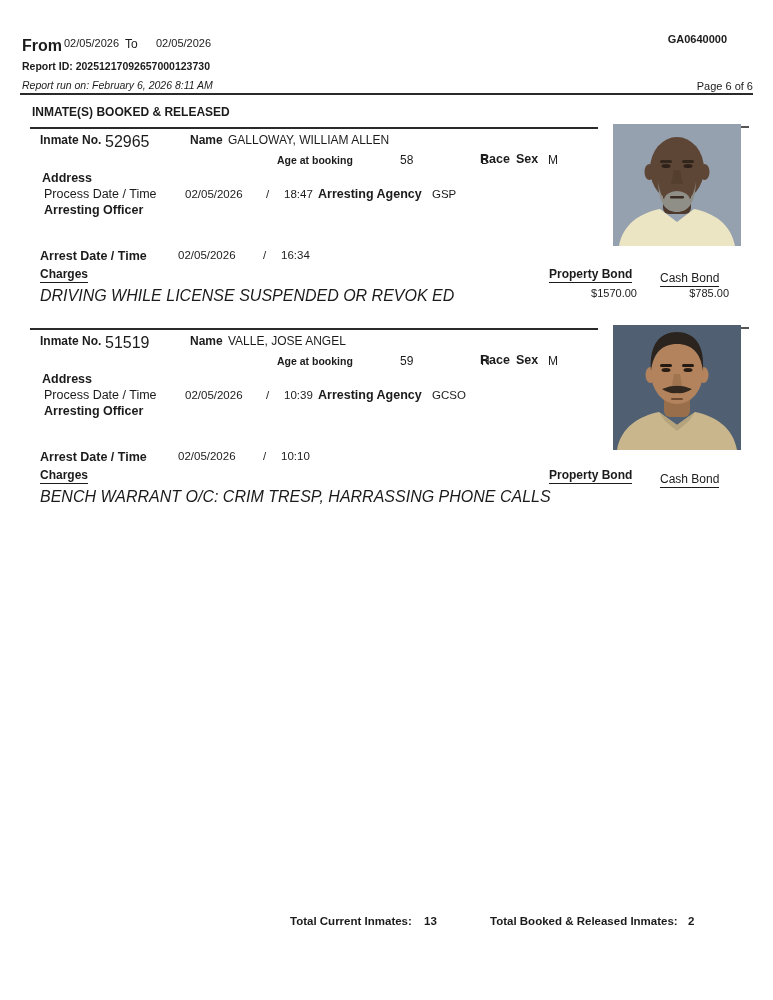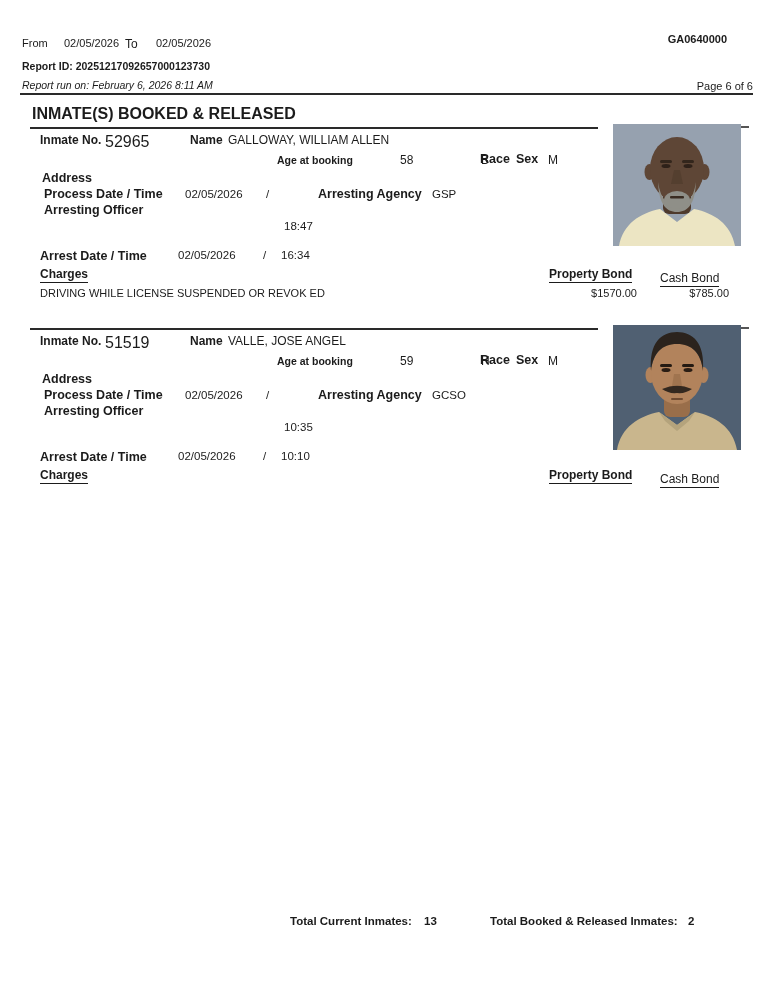--- a/index.html
+++ b/index.html
@@ -8,68 +8,68 @@
   .page {
     position:relative; width:773px; height:1000px; margin:0 auto;
     background:#ffffff; overflow:hidden;
     -webkit-font-smoothing:antialiased;
   }
   .abs { position:absolute; white-space:nowrap; }
   .ul { border-bottom:1.6px solid #1b1b1b; padding-bottom:1px; }
 
   
   .title { left:22px; top:8px; font-size:19px; font-weight:bold; letter-spacing:0.2px; }
-  .from-label { left:22px; top:37px; font-size:11px; font-weight:normal; }
+  .from-label { left:22px; top:37px; font-size:16px; font-weight:bold; }
   .from-val  { left:64px; top:37px; font-size:11px; }
   .to-label  { left:125px; top:37px; font-size:12px; font-weight:normal; }
   .to-val    { left:156px; top:37px; font-size:11px; }
   .office    { right:45px; top:10px; font-size:15.5px; font-weight:bold; }
   .ori       { right:46px; top:33px; font-size:11px; font-weight:bold; }
 
   .report-id { left:22px; top:60px; font-size:10.5px; font-weight:bold; }
   .run-on    { left:22px; top:79px; font-size:10.5px; font-style:italic; }
   .page-num  { right:20px; top:80px; font-size:11px; }
   .hr-top    { left:20px; top:93px; width:733px; height:2px; background:#2a2a2a; }
 
-  .section-title { left:32px; top:105px; font-size:16px; font-weight:bold; }
+  .section-title { left:32px; top:105px; font-size:12px; font-weight:bold; }
 
   
   .record { position:absolute; left:0; width:614px; }
   #record-1 { top:124px; height:200px; }
   #record-2 { top:325px; height:200px; }
   .rec-line { position:absolute; top:3px; left:30px; width:568px; height:2px; background:#2a2a2a; }
   .rec-dash { position:absolute; top:2px; left:735px; width:14px; height:2px; background:#555; }
   .photo { position:absolute; left:613px; top:0; width:128px; }
 
   .f-inmate-label { left:40px;  top:9px;  font-size:12px; font-weight:bold; }
   .f-inmate-val   { left:105px; top:9px;  font-size:16px; }
   .f-name-label   { left:190px; top:9px;  font-size:12px; font-weight:bold; }
   .f-name-val     { left:228px; top:9px;  font-size:12px; }
   .f-age-label    { left:277px; top:30px; font-size:10.5px; font-weight:bold; }
   .f-age-val      { left:400px; top:29px; font-size:12px; }
   .f-race-label   { left:437px; top:28px; font-size:12.5px; font-weight:bold;margin-left:43px; }
   .f-race-val     { left:481px; top:29px; font-size:12px; }
   .f-sex-label    { left:516px; top:28px; font-size:12.5px; font-weight:bold; }
   .f-sex-val      { left:548px; top:29px; font-size:12px; }
   .f-address      { left:42px;  top:47px; font-size:12.5px; font-weight:bold; }
-  .f-process-label{ left:44px;  top:63px; font-size:12.5px; font-weight:bold;text-align:right; }
+  .f-process-label{ left:44px;  top:63px; font-size:12.5px; font-weight:normal;text-align:right; }
   .f-process-date { left:185px; top:64px; font-size:11.5px; }
   .f-process-slash{ left:266px; top:64px; font-size:11.5px; }
-  .f-process-time { left:284px; top:64px; font-size:11.5px;margin-top:32px; }
+  .f-process-time { left:284px; top:64px; font-size:11.5px; }
   .f-agency-label { left:318px; top:63px; font-size:12.5px; font-weight:bold; }
   .f-agency-val   { left:432px; top:64px; font-size:11.5px; }
   .f-officer-label{ left:44px;  top:79px; font-size:12.5px; font-weight:bold; }
   .f-arrest-label { left:40px;  top:125px; font-size:12.5px; font-weight:bold; }
   .f-arrest-date  { left:178px; top:125px; font-size:11.5px; }
   .f-arrest-slash { left:263px; top:125px; font-size:11.5px; }
   .f-arrest-time  { left:281px; top:125px; font-size:11.5px; }
   .f-charges-h    { left:40px;  top:143px; font-size:12px; font-weight:bold; }
   .f-pb-h         { left:549px; top:143px; font-size:12px; font-weight:bold; }
   .f-cb-h         { left:660px; top:147px; font-size:12px; font-weight:normal; }
-  .charge-desc    { left:40px;  top:163px; font-size:11px; }
+  .charge-desc    { left:40px;  top:163px; font-size:16px;font-style:italic; }
   .charge-pb      { left:548px; top:163px; width:89px; text-align:right; font-size:11px; }
   .charge-cb      { left:649px; top:163px; width:80px; text-align:right; font-size:11px; }
 
   
   .tot-cur-label  { left:290px; top:915px; font-size:11.5px; font-weight:bold; }
   .tot-cur-val    { left:424px; top:915px; font-size:11.5px; font-weight:bold; }
   .tot-rel-label  { left:490px; top:915px; font-size:11.5px; font-weight:bold; }
   .tot-rel-val    { left:688px; top:915px; font-size:11.5px; font-weight:bold; }
 </style>
 </head>
@@ -165,34 +165,35 @@
     <span class="abs f-age-val">59</span>
     <span class="abs f-race-label">Race</span>
     <span class="abs f-race-val">H</span>
     <span class="abs f-sex-label">Sex</span>
     <span class="abs f-sex-val">M</span>
 
     <span class="abs f-address">Address</span>
     <span class="abs f-process-label">Process Date / Time</span>
     <span class="abs f-process-date">02/05/2026</span>
     <span class="abs f-process-slash">/</span>
-    <span class="abs f-process-time">10:35</span>
+    <span class="abs f-process-time">10:39</span>
     <span class="abs f-agency-label">Arresting Agency</span>
     <span class="abs f-agency-val">GCSO</span>
     <span class="abs f-officer-label">Arresting Officer</span>
 
     <span class="abs f-arrest-label">Arrest Date / Time</span>
     <span class="abs f-arrest-date">02/05/2026</span>
     <span class="abs f-arrest-slash">/</span>
     <span class="abs f-arrest-time">10:10</span>
 
     <span class="abs f-charges-h"><span class="ul">Charges</span></span>
     <span class="abs f-pb-h"><span class="ul">Property Bond</span></span>
     <span class="abs f-cb-h"><span class="ul">Cash Bond</span></span>
 
+    <span class="abs charge-desc">BENCH WARRANT O/C: CRIM TRESP, HARRASSING PHONE CALLS</span>
     <span class="abs charge-pb"></span>
     <span class="abs charge-cb"></span>
 
     <svg class="photo" width="128" height="125" viewBox="0 0 128 125">
       <rect width="128" height="125" fill="#506072"></rect>
       <path d="M4,125 C8,102 26,91 46,87 L64,100 L82,87 C102,91 120,102 124,125 Z" fill="#c9b68d"></path>
       <path d="M46,87 L64,100 L82,87 L76,96 L64,106 L52,96 Z" fill="#b4a37c"></path>
       <rect x="51" y="68" width="26" height="24" rx="6" fill="#996e4a"></rect>
       <ellipse cx="37.5" cy="50" rx="5" ry="8" fill="#b2835c"></ellipse>
       <ellipse cx="90.5" cy="50" rx="5" ry="8" fill="#b2835c"></ellipse>

